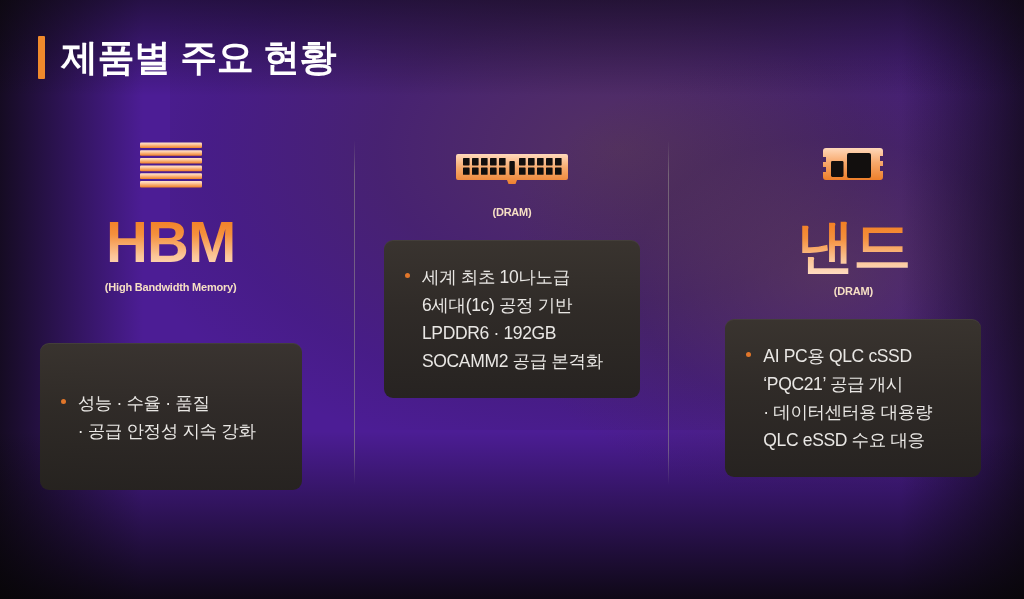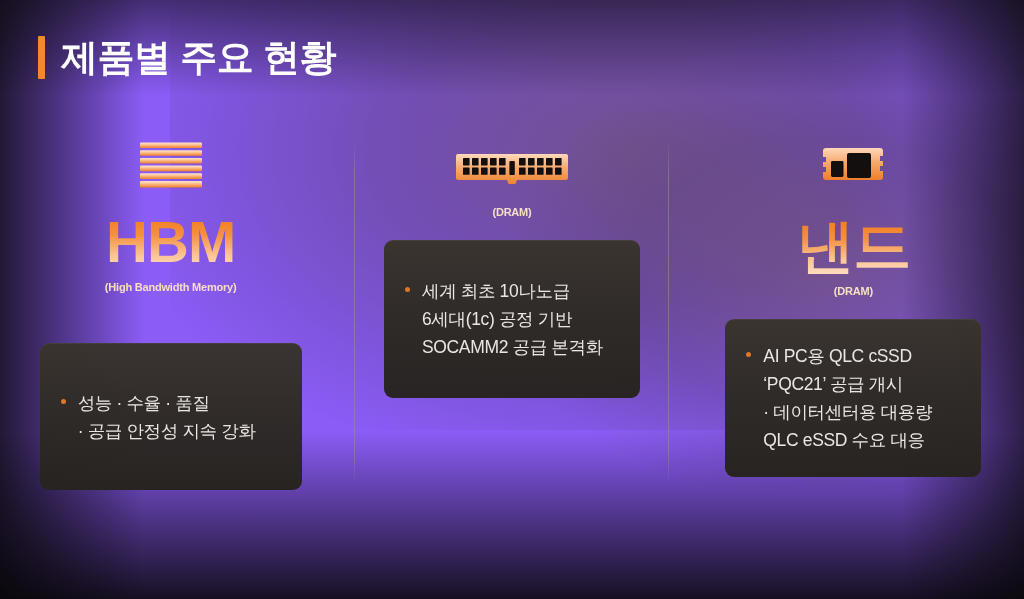--- a/index.html
+++ b/index.html
@@ -8,21 +8,21 @@
   html, body {
     width:1024px; height:599px;
     overflow:hidden;
     background:#0d0b0a;
     font-family:"Liberation Sans","DejaVu Sans",sans-serif;
   }
 
   #slide {
     position:relative;
     width:1024px; height:599px;
-    background:#8b5cf6;
+    background:#4c1d95;
     overflow:hidden;
   }
 
   
   .bg-glow-a {
     position:absolute;
     left:170px; top:-130px;
     width:900px; height:560px;
     background:radial-gradient(ellipse at 50% 50%,
         rgba(92,70,48,0.50) 0%,
@@ -273,20 +273,21 @@
         </svg>
       </div>
 
       <div class="prod-sub">(DRAM)</div>
 
       <div class="desc-box">
         <div class="desc-inner">
           <span class="bullet"></span>
           <div class="desc-line">세계 최초 10나노급</div>
           <div class="desc-line">6세대(1c) 공정 기반</div>
+          <div class="desc-line">LPDDR6 · 192GB</div>
           <div class="desc-line">SOCAMM2 공급 본격화</div>
         </div>
       </div>
     </div>
 
     <div class="column" id="col-nand">
       <div class="icon-wrap">
         <svg class="icon-svg" width="62" height="44" viewBox="0 0 62 44">
           <defs>
             <linearGradient id="gNandIcon" x1="0" y1="0" x2="0" y2="1">

